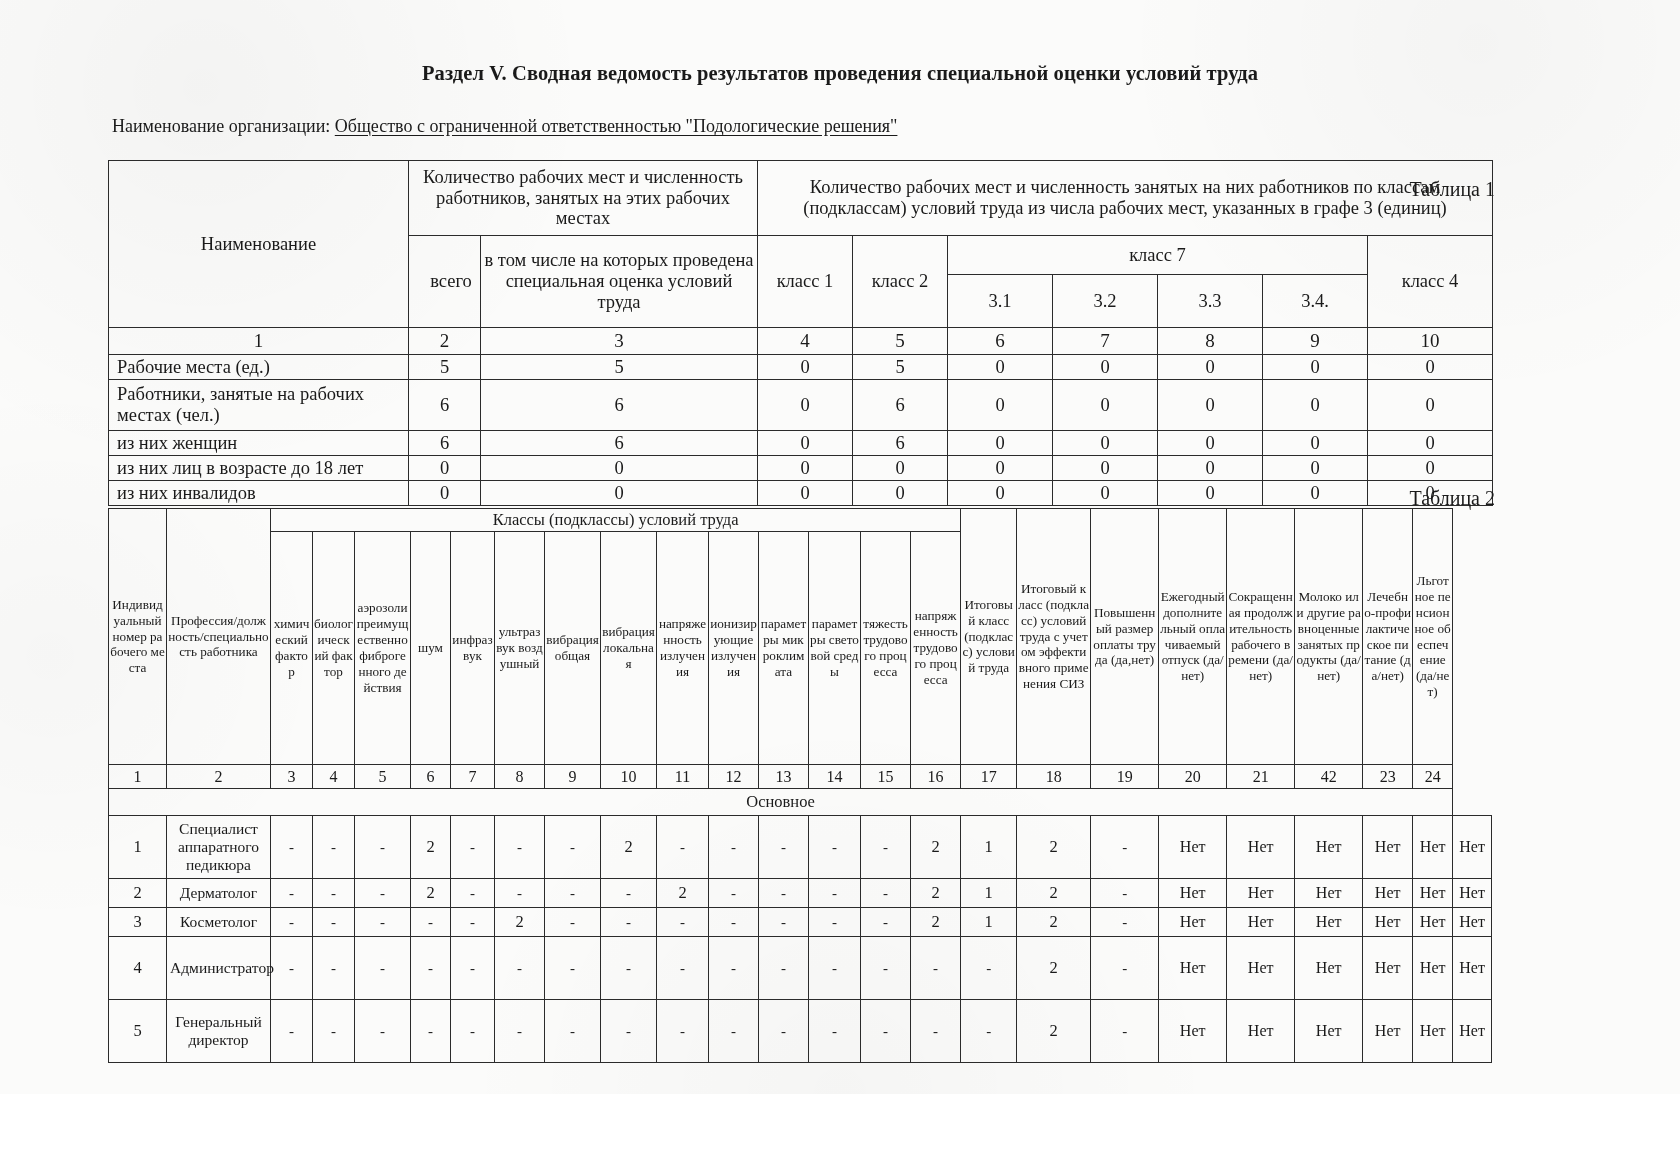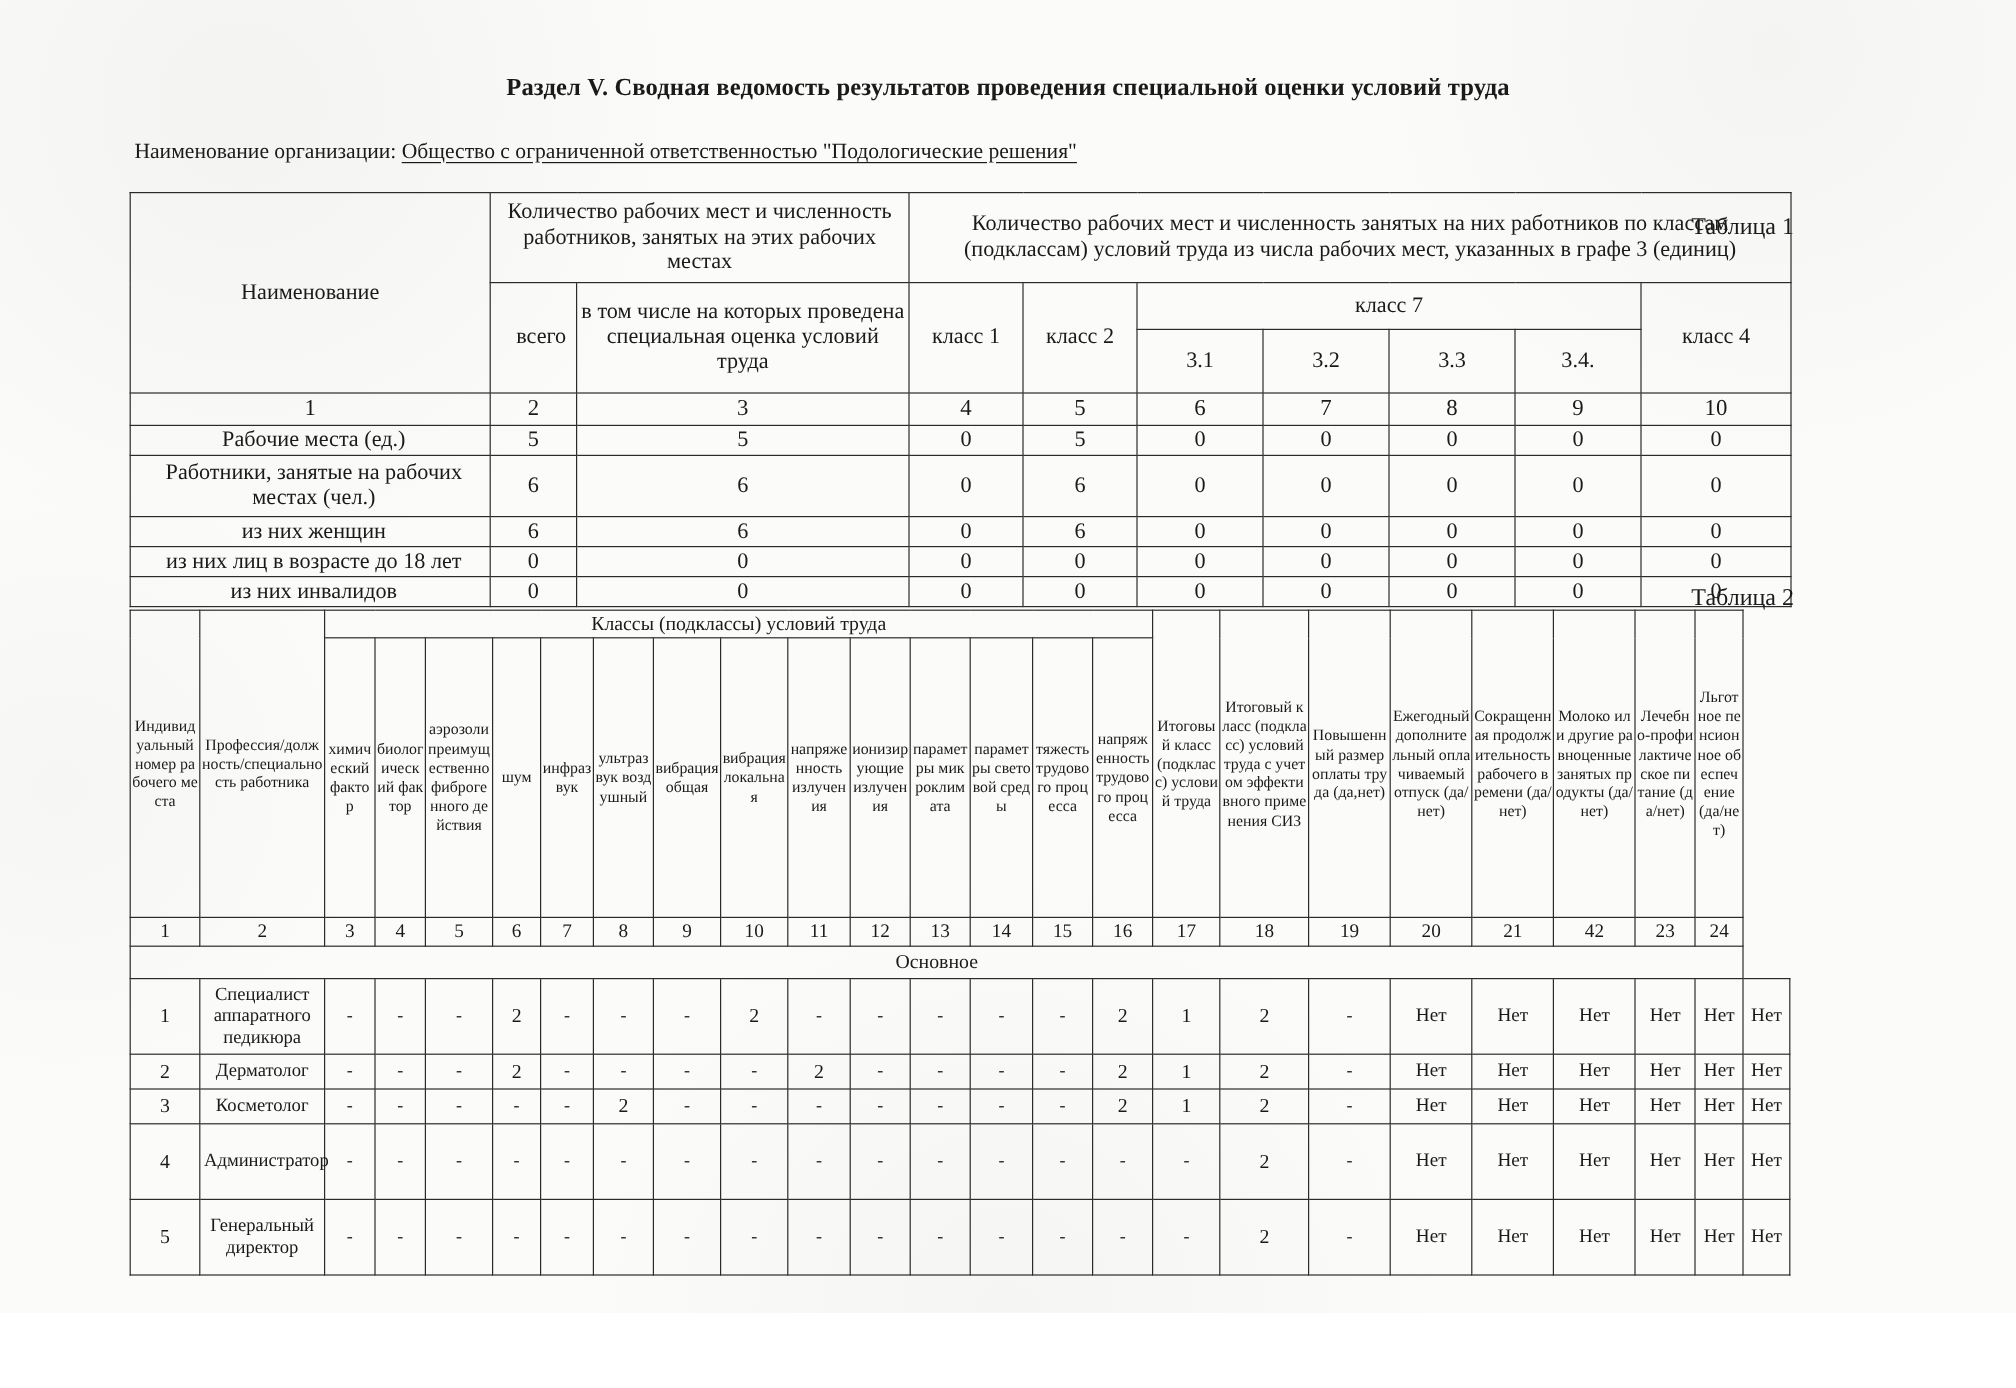--- a/index.html
+++ b/index.html
@@ -69,21 +69,21 @@
 
   
   #table1-wrap{
     position:absolute;
     left:108px;top:160px;
     width:1384px;
   }
   #table1{width:1384px;font-size:18.5px;}
   #table1 td{height:22px;}
   #table1 .t1-name{
-    text-align:center;
+    text-align:left;
     padding-left:8px;
     font-size:18.5px;
   }
   #table1 .hdr-tall{height:72px;}
   #table1 .numrow td{height:24px;font-size:19px;}
 
   
   #table2-wrap{
     position:absolute;
     left:108px;top:508px;

